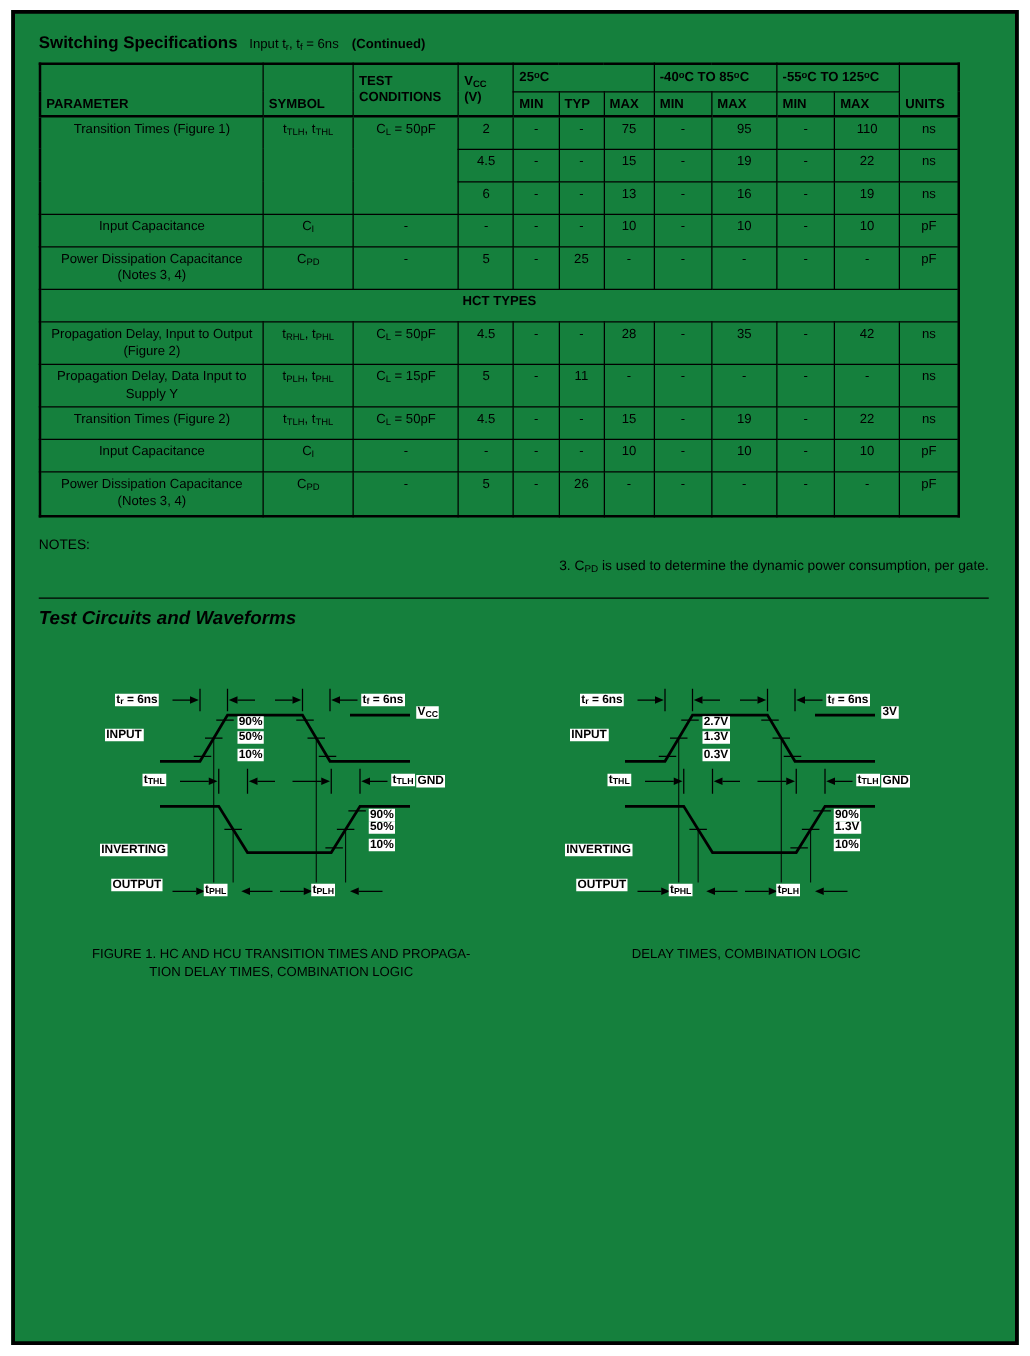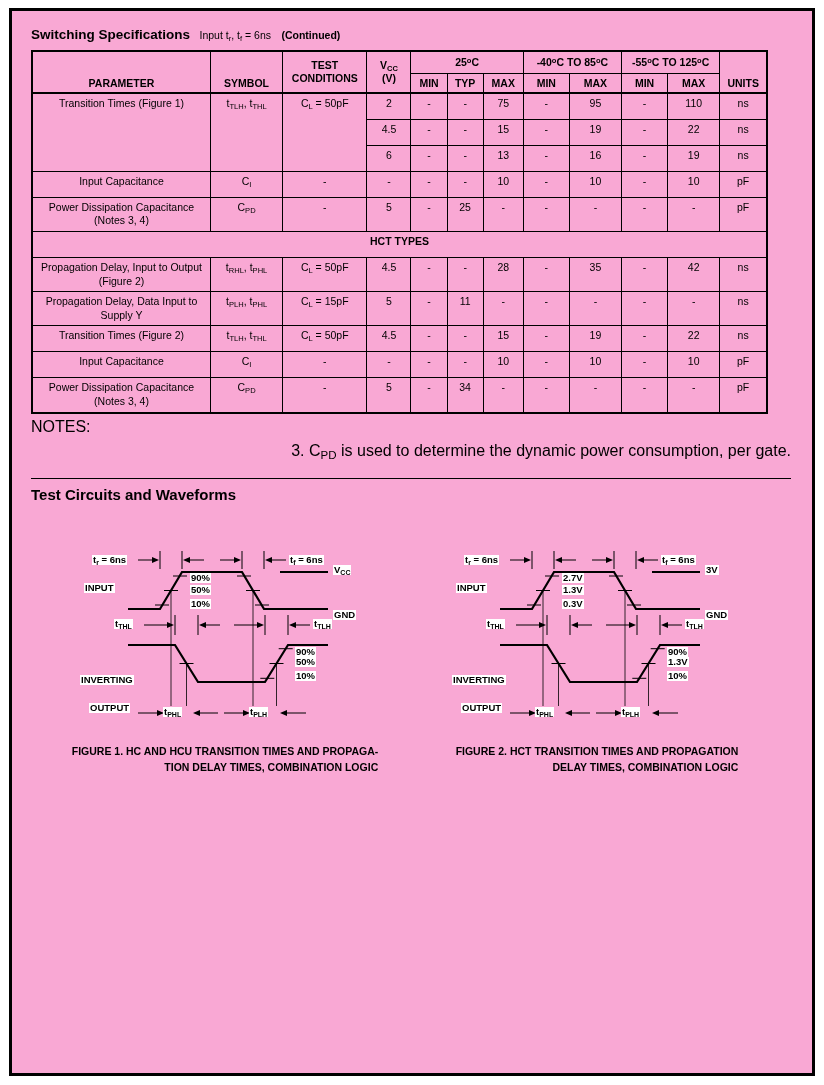--- a/index.html
+++ b/index.html
@@ -3,84 +3,84 @@
 <meta charset="utf-8">
 <style>
   * { box-sizing: border-box; }
   html,body { margin:0; padding:0; }
   body {
     width:824px; height:1085px; background:#fff; color:#000;
     font-family:"Liberation Sans", sans-serif; position:relative;
   }
   .page {
     position:absolute; left:9px; top:8px; width:806px; height:1068px;
-    border:3px solid #000; background:#f9a8d4;
+    border:3px solid #000; background:#15803d;
   }
   .content { padding:14px 21px 0 19px; }
 
   sub { font-size:.72em; vertical-align:-.22em; line-height:0; }
   sup { font-size:.72em; vertical-align:.35em; line-height:0; }
 
   
   .title-row { margin:0 0 7px 0; white-space:nowrap; }
   .main-title { font-size:13.5px; font-weight:bold; }
   .subtitle { font-size:10.5px; margin-left:5px; }
   .continued { font-size:10.5px; font-weight:bold; margin-left:6px; }
 
   
   .spec-table { border-collapse:collapse; border:2px solid #000; width:737px; font-size:10.5px; table-layout:fixed; }
   .spec-table th, .spec-table td { border:1px solid #000; padding:3px 4px; }
-  .spec-table thead th { font-weight:bold; text-align:center; line-height:1.2; }
+  .spec-table thead th { font-weight:bold; text-align:left; line-height:1.2; }
   .spec-table thead tr:first-child th { height:22px; }
   .spec-table thead tr:last-child th { height:19px; border-bottom:2px solid #000; }
   .spec-table thead th[rowspan] { border-bottom:2px solid #000; }
   .th-low { vertical-align:bottom; padding-bottom:4px;margin-top:35px; }
   .spec-table tbody td { vertical-align:top; text-align:center; }
   .spec-table tbody tr { height:26px; }
   td.param { text-align:left; line-height:1.3; }
   td.cond-l { text-align:left; }
   .hct-row td { text-align:left; font-weight:bold; height:21px; }
 
   
-  .notes { margin-top:4px; font-size:16px; }
+  .notes { margin-top:16px; font-size:11px; }
   .notes-heading { margin-bottom:4px; }
   .note-line { margin-left:10px; margin-bottom:5px; line-height:1.35;text-align:right; }
 
   
   .test-section { margin-top:17px; border-top:1.5px solid #000; padding-top:7px; }
-  .test-title { margin:0; font-size:15px; font-weight:bold; }
+  .test-title { margin:0; font-size:15px; font-weight:bold; font-style:italic; }
 
   .figures { display:flex; justify-content:space-between; margin-top:42px; padding:0 14px; }
   .figure { width:360px; display:flex; flex-direction:column; align-items:center; }
   .wave { position:relative; width:290px; height:195px; }
   .wave-svg { position:absolute; left:0; top:0; }
   .wl {
     position:absolute; font-size:9.5px; font-weight:bold; line-height:10px;
     background:#fff; padding:0 1px; white-space:nowrap;
   }
   .wl sub { font-size:7px; }
   .wl-tr   { left:12px;  top:10px; }
   .wl-tf   { left:209px; top:10px; }
   .wl-in   { left:4px;   top:38px; }
   .wl-topref { left:253px; top:20px; }
-  .wl-botref { left:253px; top:65px; }
+  .wl-botref { left:253px; top:75px; }
   .wl-l1  { left:110px; top:28px; }
   .wl-l2  { left:110px; top:40px; }
   .wl-l3  { left:110px; top:54px; }
   .wl-tthl { left:34px;  top:74px; }
   .wl-ttlh { left:233px; top:74px; }
   .wl-inv1 { left:0px;   top:130px; }
   .wl-inv2 { left:9px;   top:158px; }
   .wl-o1  { left:215px; top:102px; }
   .wl-o2  { left:215px; top:112px; }
   .wl-o3  { left:215px; top:126px; }
   .wl-tphl { left:83px;  top:162px; }
   .wl-tplh { left:169px; top:162px; }
 
-  .caption { margin-top:4px; text-align:right; font-size:10.5px; font-weight:bold; line-height:1.5; }
+  .caption { margin-top:16px; text-align:center; font-size:10.5px; font-weight:normal; line-height:1.5; }
 </style>
 </head>
 <body>
 
 <div class="page">
   <div class="content">
 
     <div class="title-row">
       <span class="main-title">Switching Specifications</span>
       <span class="subtitle">Input t<sub>r</sub>, t<sub>f</sub> = 6ns</span>
@@ -254,21 +254,21 @@
           <td>-</td>
           <td>10</td>
           <td>pF</td>
         </tr>
         <tr>
           <td class="param">Power Dissipation Capacitance (Notes 3, 4)</td>
           <td>C<sub>PD</sub></td>
           <td>-</td>
           <td>5</td>
           <td>-</td>
-          <td>34</td>
+          <td>26</td>
           <td>-</td>
           <td>-</td>
           <td>-</td>
           <td>-</td>
           <td>-</td>
           <td>pF</td>
         </tr>
       </tbody>
     </table>
 
@@ -384,21 +384,20 @@
             <div class="wl wl-ttlh">t<sub>TLH</sub></div>
             <div class="wl wl-inv1">INVERTING</div>
             <div class="wl wl-inv2">OUTPUT</div>
             <div class="wl wl-o1">90%</div>
             <div class="wl wl-o2">1.3V</div>
             <div class="wl wl-o3">10%</div>
             <div class="wl wl-tphl">t<sub>PHL</sub></div>
             <div class="wl wl-tplh">t<sub>PLH</sub></div>
           </div>
           <div class="caption">
-            <div>FIGURE 2.  HCT TRANSITION TIMES AND PROPAGATION</div>
             <div>DELAY TIMES, COMBINATION LOGIC</div>
           </div>
         </div>
 
       </div>
     </div>
 
   </div>
 </div>
 

